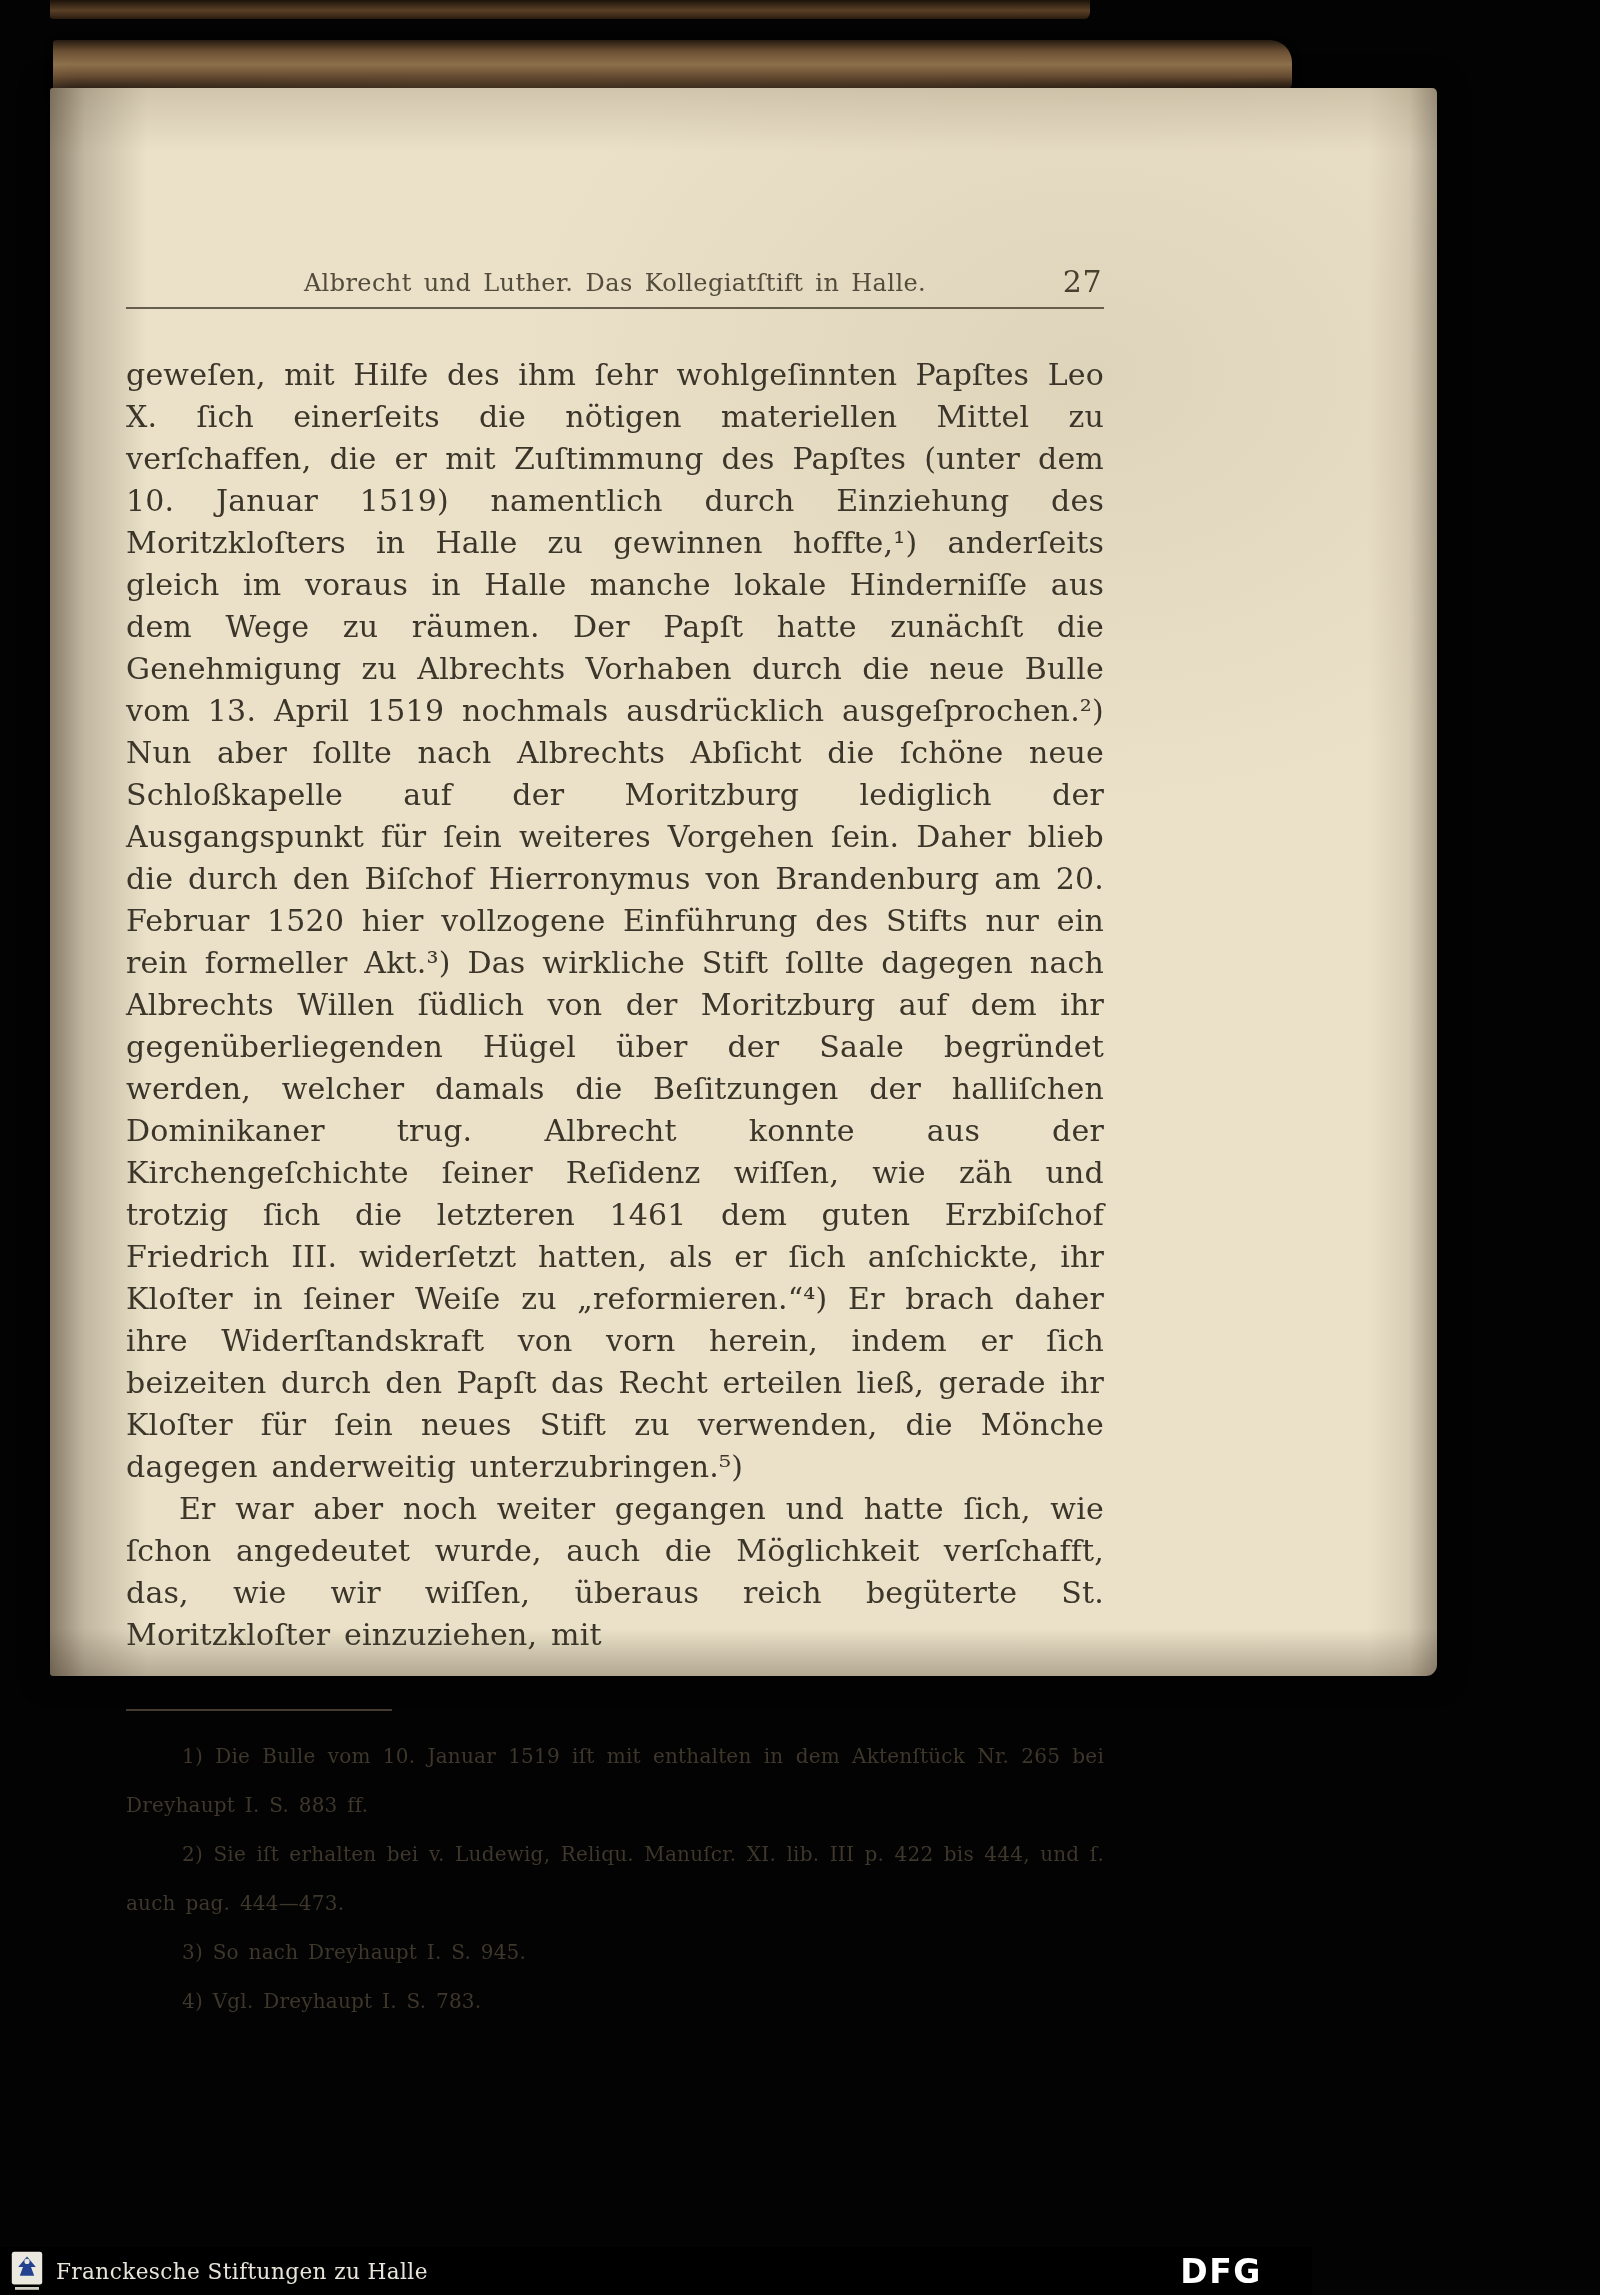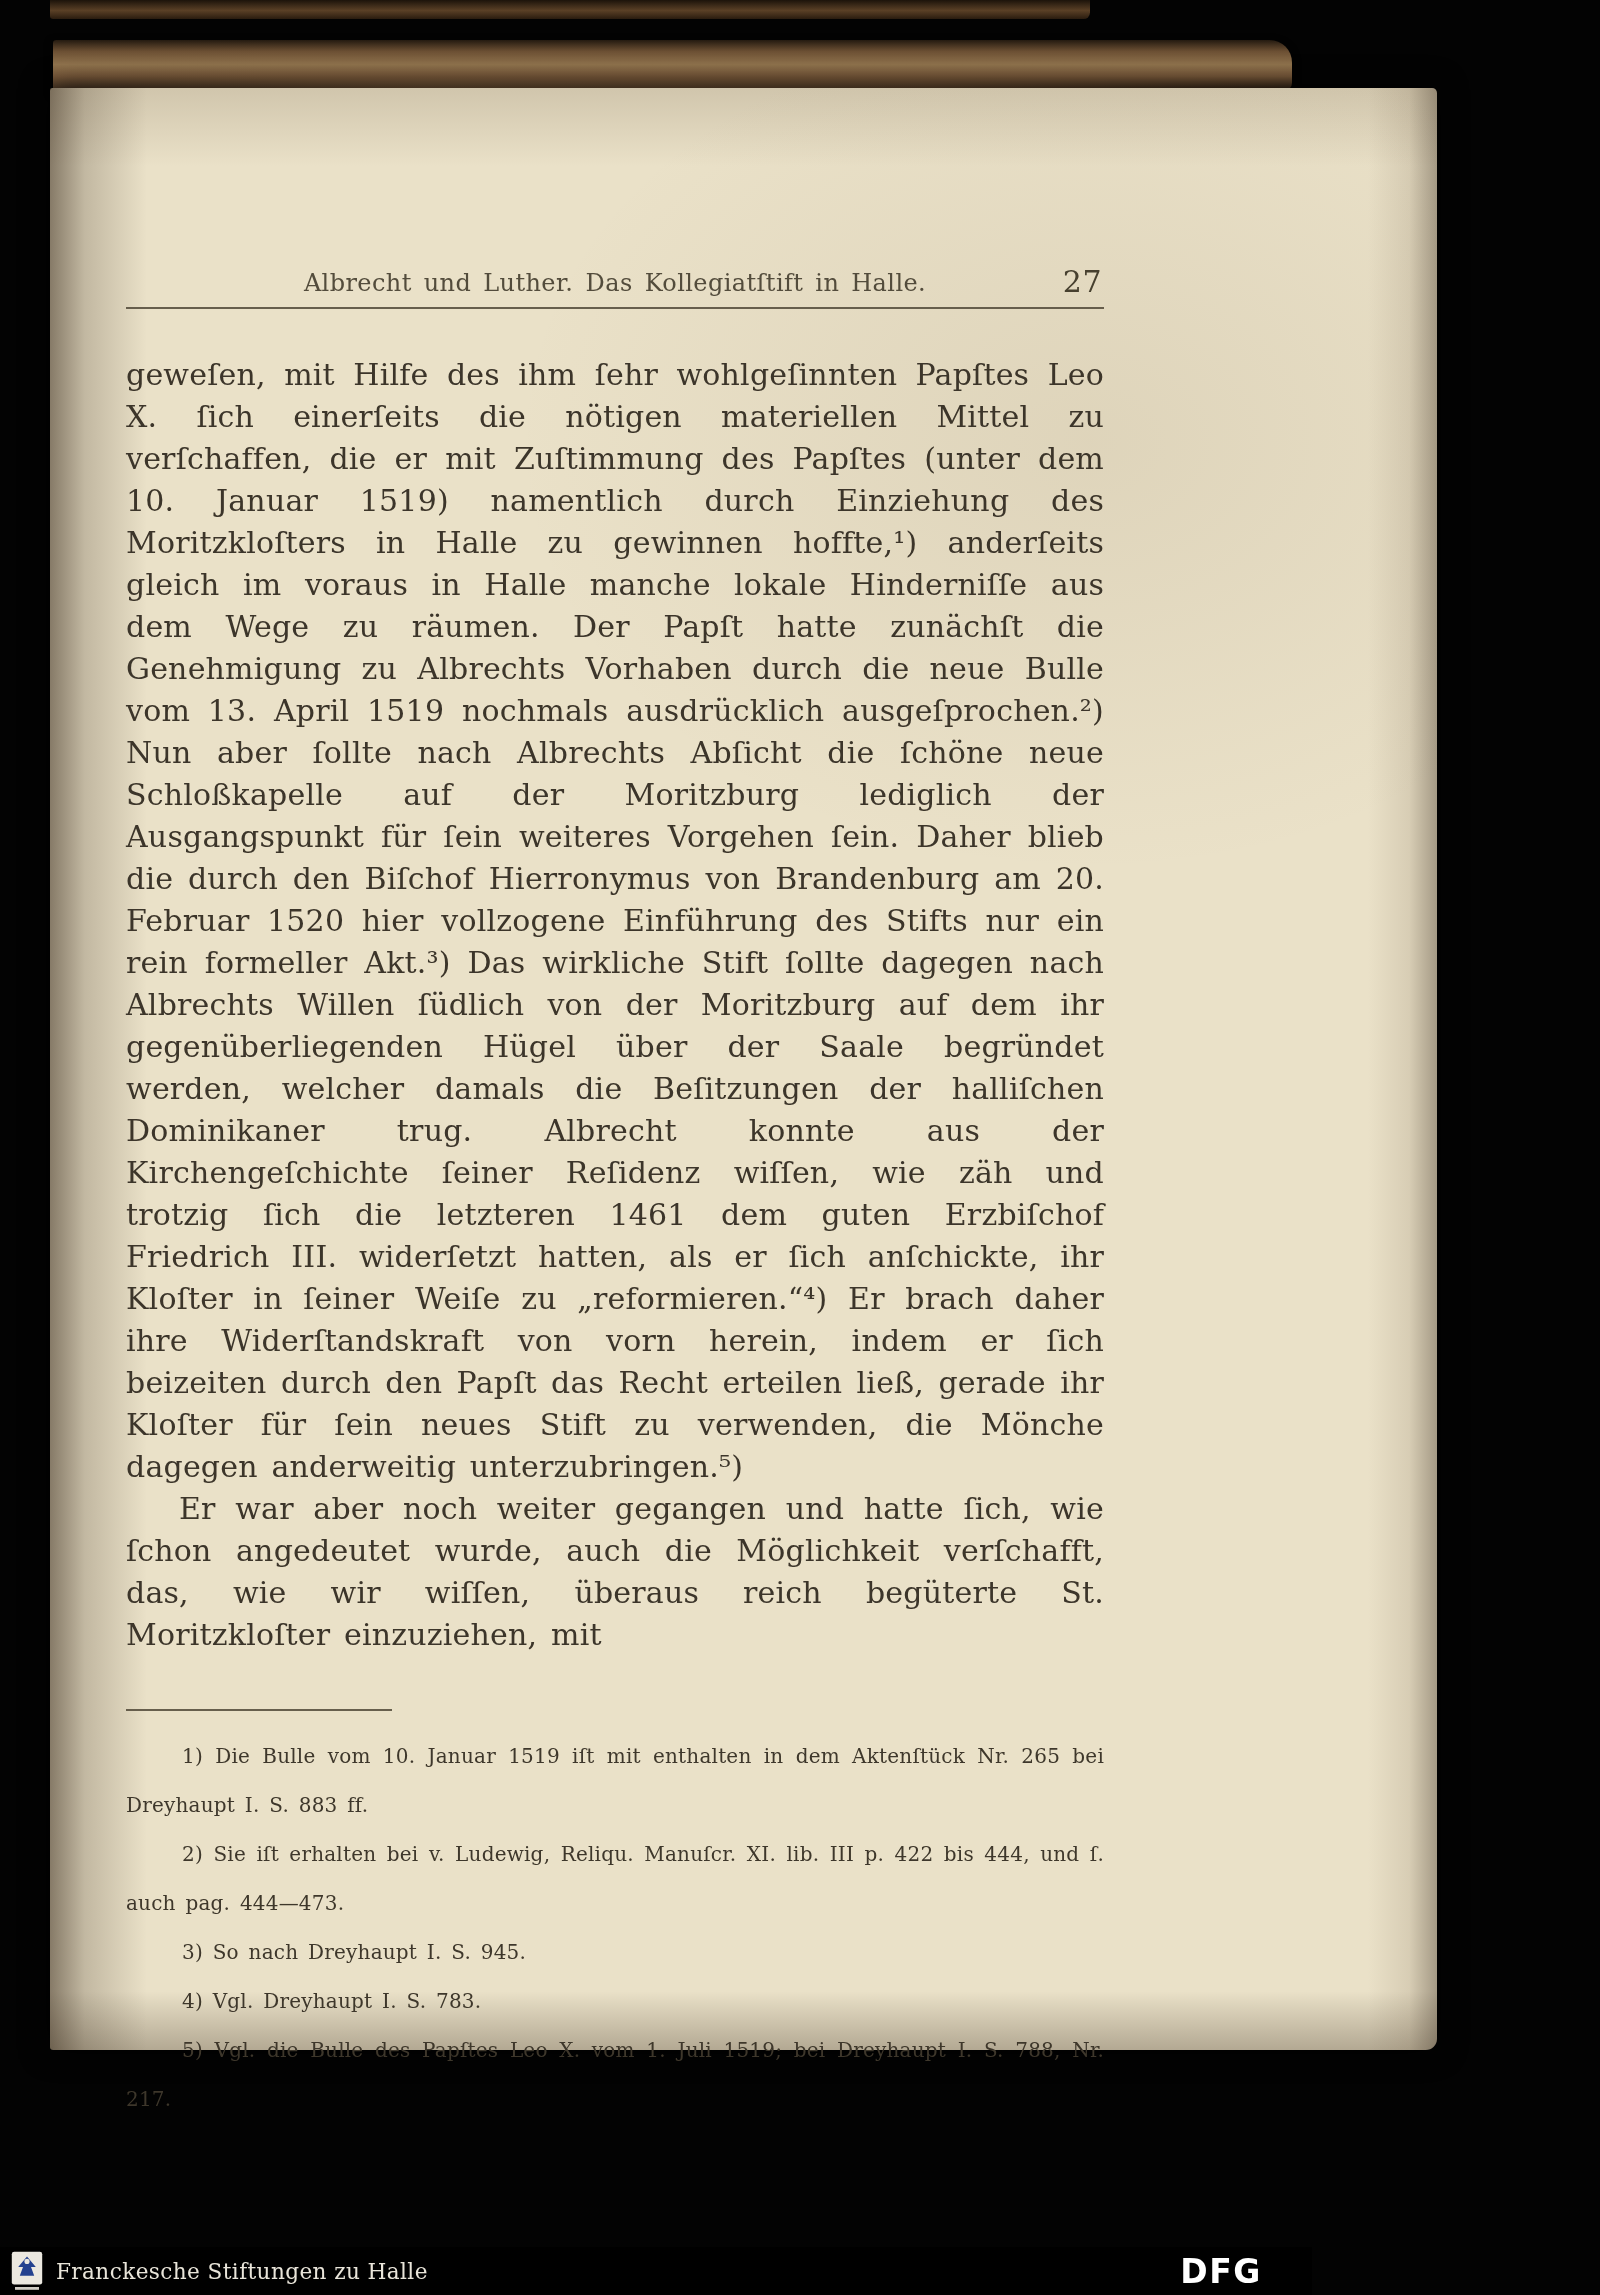--- a/index.html
+++ b/index.html
@@ -20,21 +20,21 @@
   .book-edge-top {
     position:absolute; left:53px; top:40px; width:1239px; height:51px;
     background: linear-gradient(180deg,#241a10 0%, #6b4f33 22%, #91744e 48%, #7a5a3b 72%, #38271731 100%),
                 linear-gradient(90deg,#4a3826, #7d5f3e 30%, #6b4f33 70%, #2e2012);
     border-radius: 3.2px 22.4px 8px 3.2px;
     box-shadow: 0 3.2px 8px rgba(0,0,0,.7);
   }
 
   
   .page {
-    position:absolute; left:50px; top:88px; width:1387px; height:1962px;
+    position:absolute; left:50px; top:88px; width:1387px; height:1588px;
     background:
       radial-gradient(ellipse 960px 720px at 75% 18%, rgba(120,100,70,0.10), rgba(0,0,0,0) 60%),
       linear-gradient(90deg, rgba(52,38,24,0.55) 0%, rgba(52,38,24,0.22) 2.5%, rgba(0,0,0,0) 7%),
       linear-gradient(270deg, rgba(52,38,24,0.38) 0%, rgba(82,62,40,0.12) 2%, rgba(0,0,0,0) 5%),
       linear-gradient(0deg, rgba(52,38,24,0.30) 0%, rgba(0,0,0,0) 3%),
       linear-gradient(180deg, rgba(92,72,46,0.18) 0%, rgba(0,0,0,0) 4%),
       #eae1c8;
     border-radius: 2.4px 4.8px 11.2px 3.2px;
     box-shadow: 0 0 29px rgba(0,0,0,0.85);
   }
@@ -136,21 +136,20 @@
       <p class="indented">Er war aber noch weiter gegangen und hatte ſich, wie ſchon angedeutet wurde, auch die Möglichkeit verſchafft, das, wie wir wiſſen, überaus reich begüterte St. Moritzkloſter einzuziehen, mit</p>
     </div>
 
     <div class="footnote-sep"></div>
 
     <div class="footnotes">
       <p>1) Die Bulle vom 10. Januar 1519 iſt mit enthalten in dem Aktenſtück Nr. 265 bei Dreyhaupt I. S. 883 ff.</p>
       <p>2) Sie iſt erhalten bei v. Ludewig, Reliqu. Manuſcr. XI. lib. III p. 422 bis 444, und ſ. auch pag. 444—473.</p>
       <p>3) So nach Dreyhaupt I. S. 945.</p>
       <p>4) Vgl. Dreyhaupt I. S. 783.</p>
-      <p>5) Vgl. die Bulle des Papſtes Leo X. vom 1. Juli 1519; bei Dreyhaupt I. S. 788, Nr. 217.</p>
     </div>
 
   </div>
 </div>
 
 <div class="scan-footer">
   <svg class="footer-logo" viewBox="0 0 40 50" xmlns="http://www.w3.org/2000/svg">
     <rect x="1" y="1" width="38" height="41" rx="3" fill="#ebe8e0"></rect>
     <path d="M20 7 L31 20 L25 20 L29 31 L11 31 L15 20 L9 20 Z" fill="#23418f"></path>
     <circle cx="20" cy="13" r="3.2" fill="#ebe8e0"></circle>

